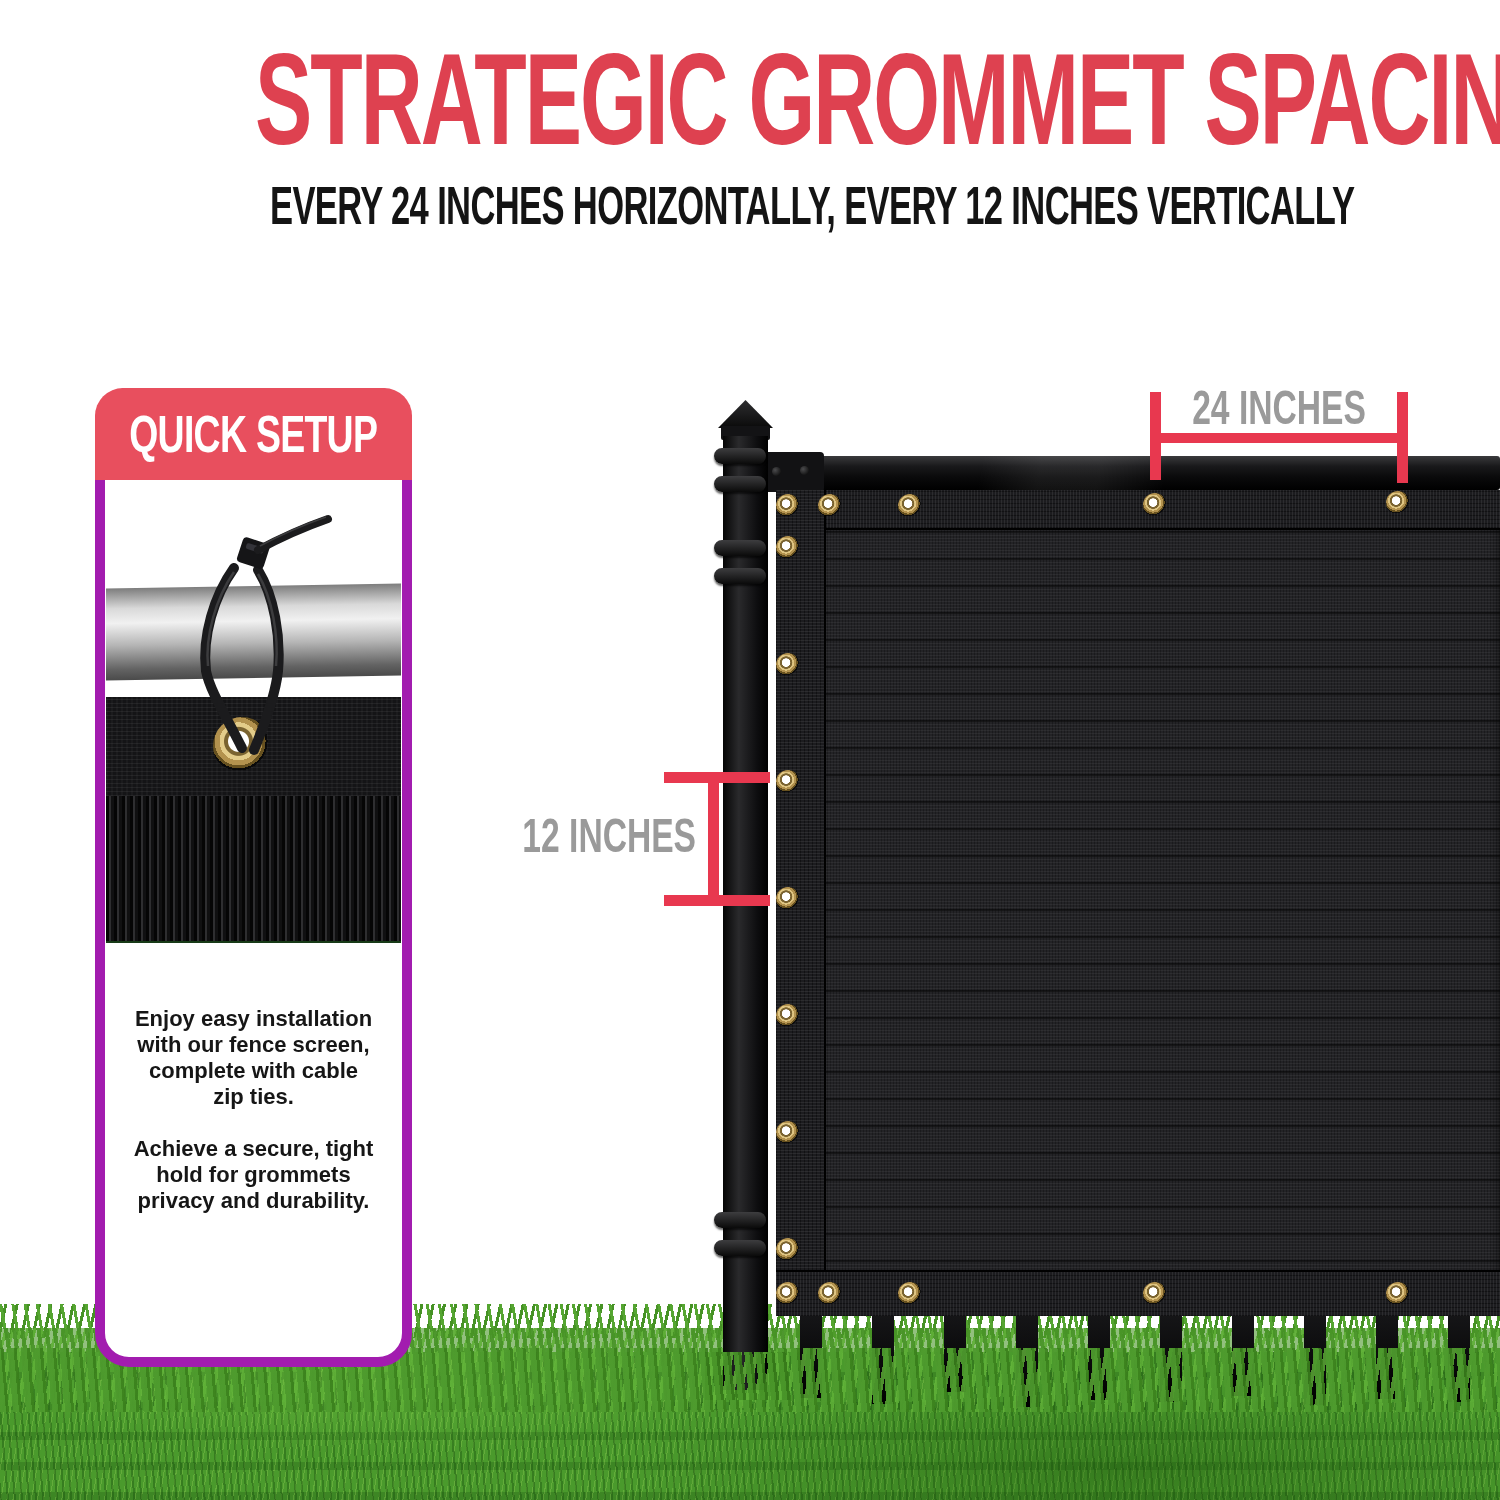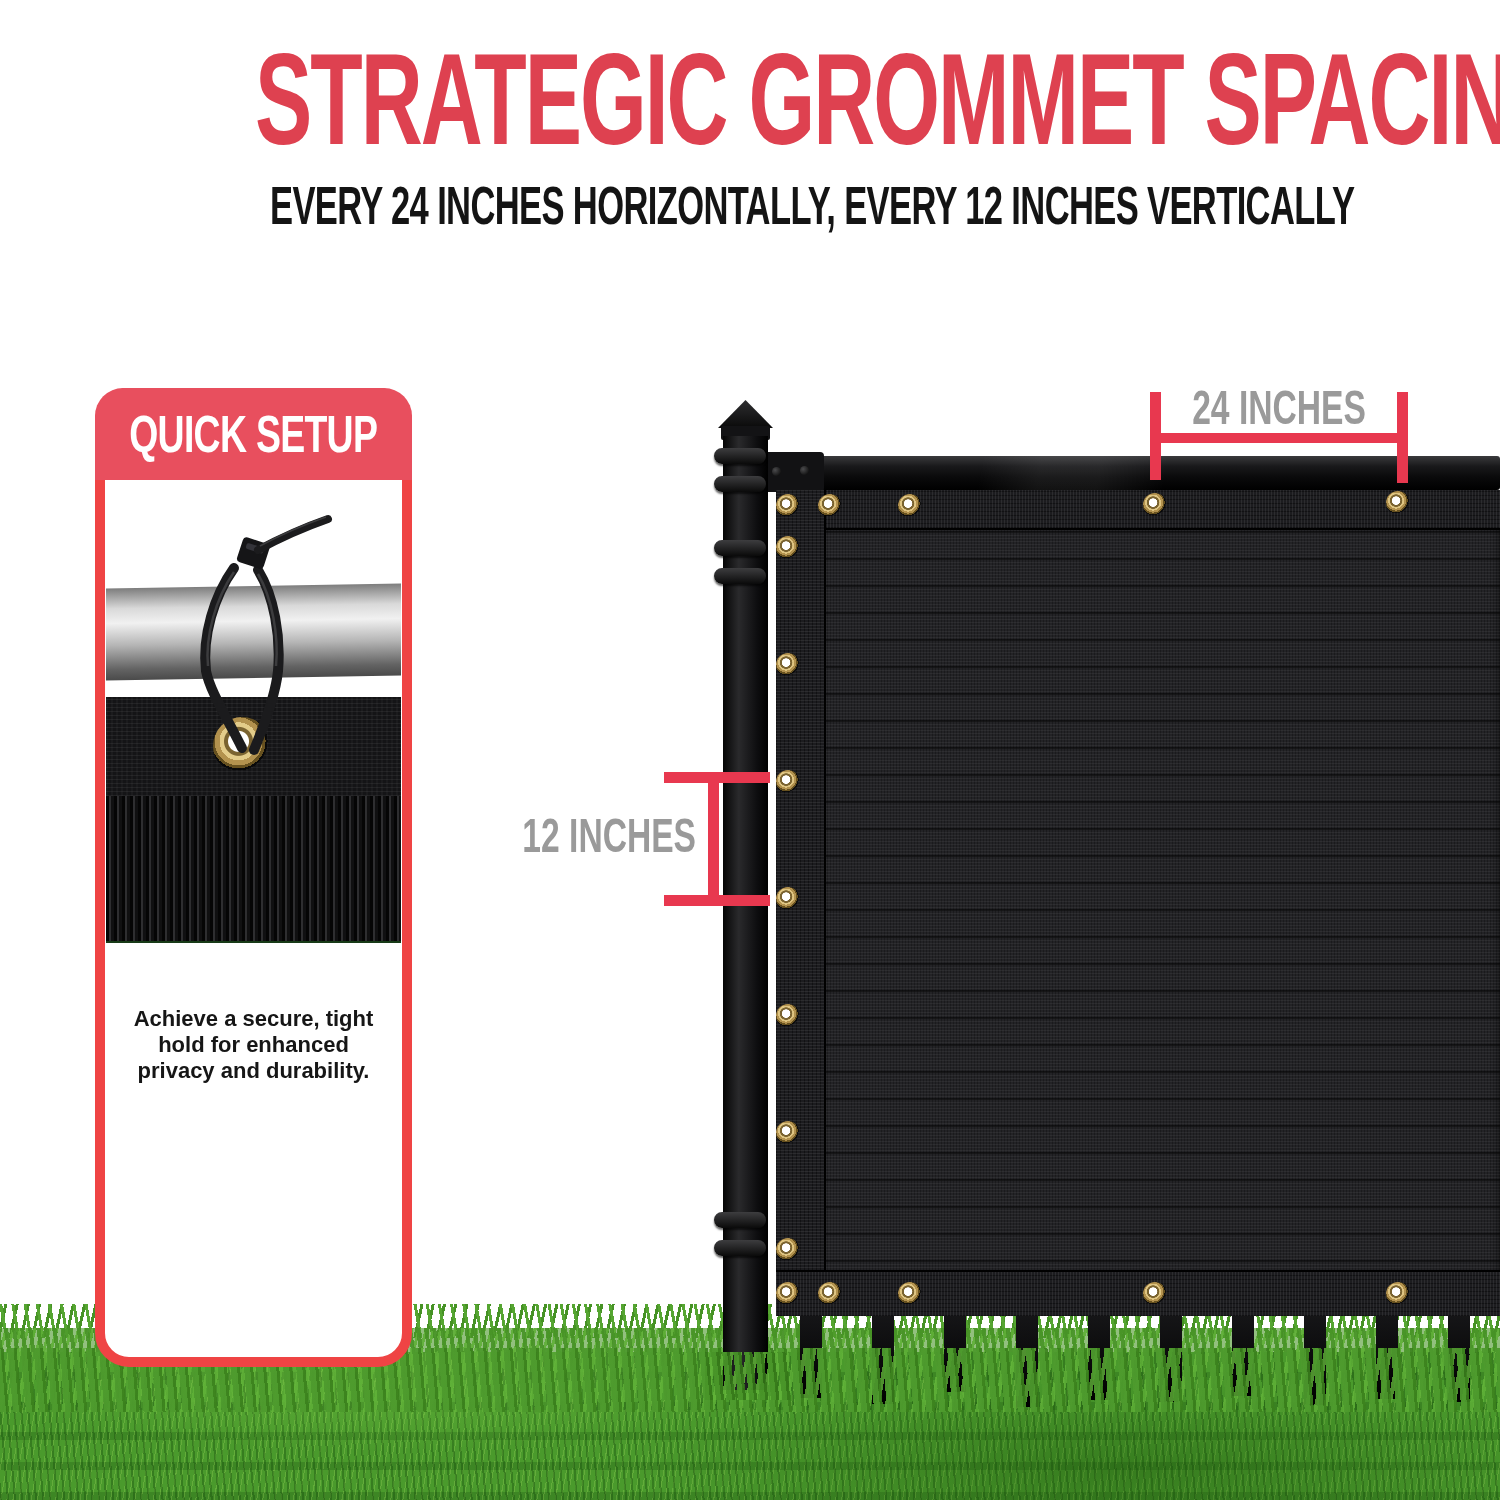--- a/index.html
+++ b/index.html
@@ -9,21 +9,21 @@
   
   .title{position:absolute;top:34px;left:0;width:1500px;text-align:center;margin:0;
          font-weight:700;font-size:130px;line-height:1.0;letter-spacing:-3px;
          color:#de4150;transform:scaleX(0.66);transform-origin:50% 50%;white-space:nowrap;}
   .subtitle{position:absolute;top:178px;left:0;width:1500px;text-align:center;margin:0;
          font-weight:700;font-size:54px;line-height:1.0;letter-spacing:-1px;
          color:#141414;transform:scaleX(0.64);transform-origin:50% 50%;white-space:nowrap;}
 
   
   .card{position:absolute;left:95px;top:388px;width:317px;height:979px;box-sizing:border-box;
-        border:10px solid #ef4444;border-radius:34px;background:#ffffff;z-index:7;}
+        border:10px solid #a21caf;border-radius:34px;background:#ffffff;z-index:7;}
   .card-header{position:absolute;left:-10px;top:-10px;width:317px;height:92px;box-sizing:border-box;
         background:#e84f5e;border-radius:28px 28px 0 0;display:flex;align-items:center;justify-content:center;}
   .card-header span{color:#ffffff;font-weight:700;font-size:52px;white-space:nowrap;
         transform:scaleX(0.72);transform-origin:50% 50%;letter-spacing:-1px;}
   .photo{position:absolute;left:1px;top:88px;width:295px;height:457px;background:#ffffff;overflow:hidden;}
   .pole{position:absolute;left:-6px;top:100px;width:309px;height:92px;border-radius:5px;
         transform:rotate(-1deg);
         background:linear-gradient(180deg,#7d7d7d 0%,#d9d9d9 22%,#f1f1f1 38%,#b5b5b5 62%,#636363 88%,#4a4a4a 100%);}
   .photo-fabric{position:absolute;left:0;top:211px;width:295px;height:99px;
         background-color:#141416;
@@ -198,19 +198,23 @@
         <g transform="rotate(18 147 68)">
           <rect x="133" y="54" width="28" height="26" rx="4" fill="#151517"></rect>
           <rect x="138" y="59" width="18" height="6" rx="2" fill="#34343a"></rect>
         </g>
         <path d="M152,64 C178,50 202,40 222,33" fill="none" stroke="#1b1b1d" stroke-width="8" stroke-linecap="round"></path>
         <path d="M154,60 C178,47 200,38 220,31" fill="none" stroke="#3c3c3e" stroke-width="1.5"></path>
       </svg>
       <div class="photo-rib"></div>
     </div>
     <div class="card-text">
+      <p>Enjoy easy installation
+with our fence screen,
+complete with cable
+zip ties.</p>
       <p>Achieve a secure, tight
-hold for enhanced
+hold for grommets
 privacy and durability.</p>
     </div>
   </section>
 
 </div>
 
 </body></html>

